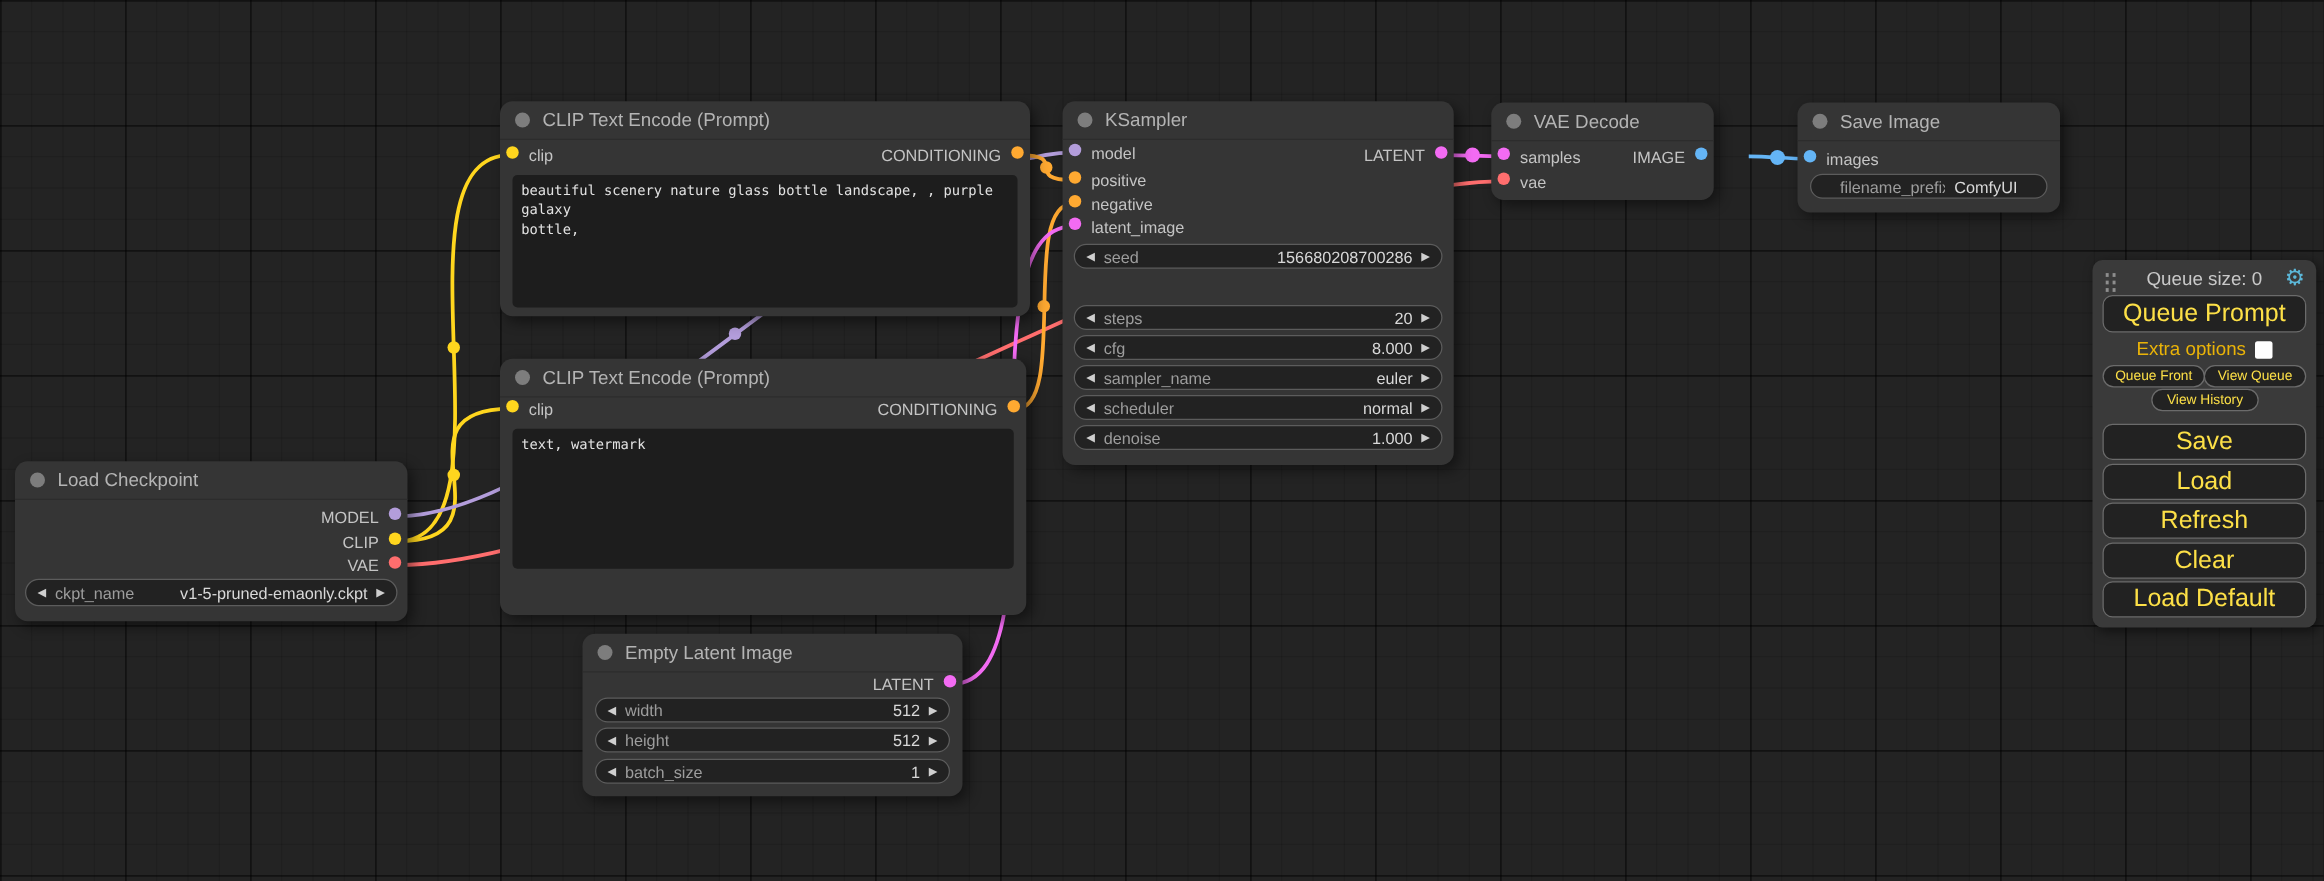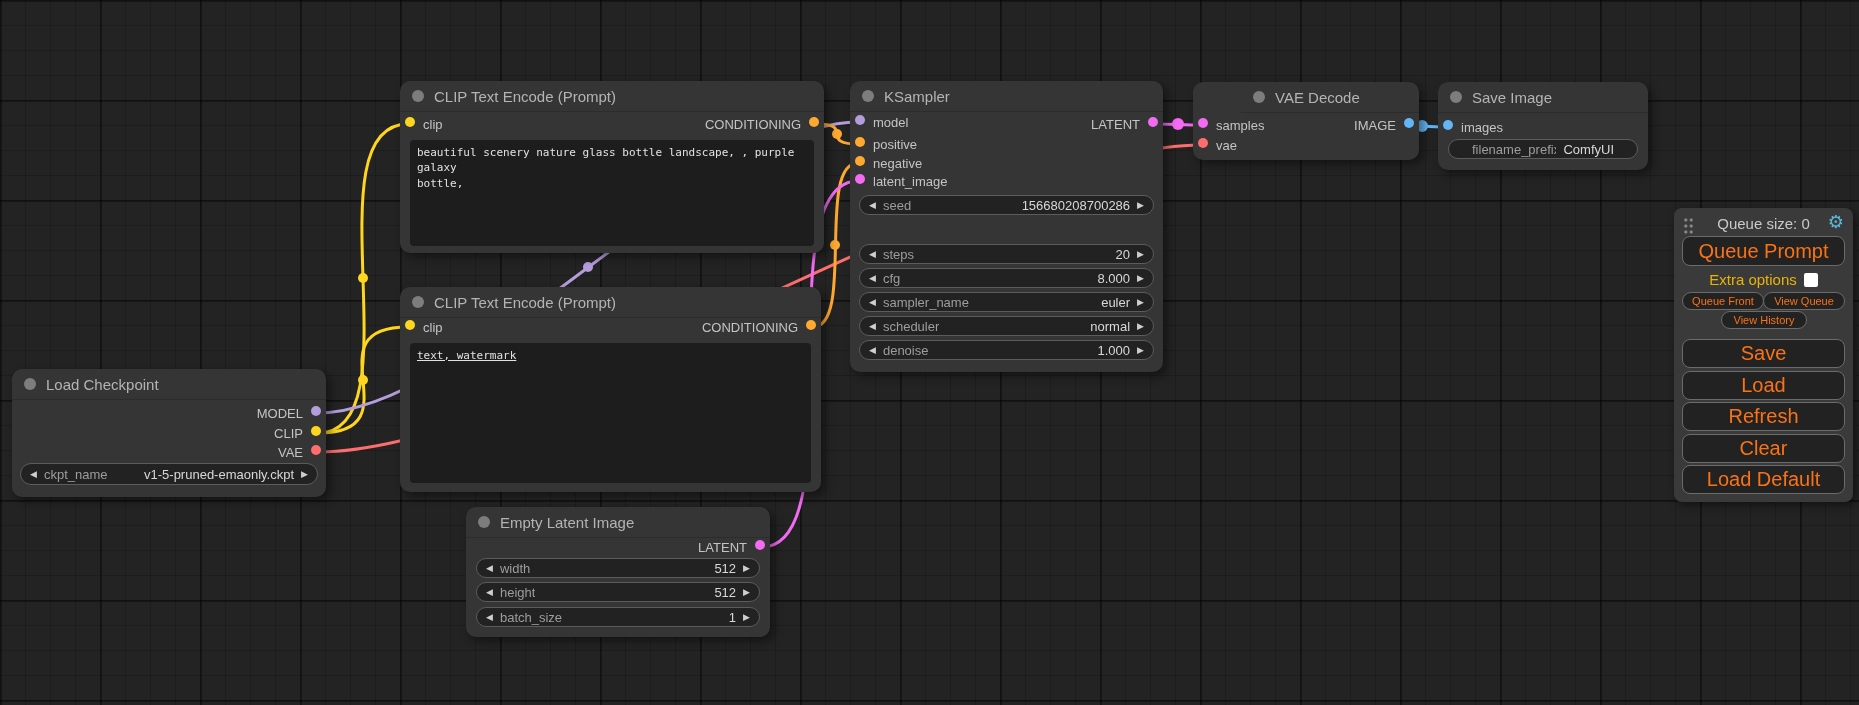--- a/index.html
+++ b/index.html
@@ -34,21 +34,21 @@
     font-family:"DejaVu Sans Mono",monospace;font-size:11px;line-height:1.4;
     padding:5px 7px;white-space:pre-wrap;box-sizing:border-box;}
   
   #queue-panel{position:absolute;left:1674px;top:208px;width:179px;height:294px;background:#3a3a3a;
     border-radius:8px;z-index:3;box-shadow:3px 3px 9px rgba(0,0,0,.5);}
   #queue-title{position:absolute;left:0;right:0;top:7px;text-align:center;color:#c9c9c9;font-size:15px;}
   #drag-handle{position:absolute;left:9px;top:9px;width:11px;height:17px;
     background-image:radial-gradient(#8d8d8d 1.4px, transparent 1.5px);background-size:5.5px 6px;}
   #gear{position:absolute;right:9px;top:3px;font-size:18px;cursor:pointer;}
   .qbtn{position:absolute;left:8px;right:8px;background:#222;border:1px solid #6b6b6b;border-radius:8px;
-    color:#f97316;display:flex;align-items:center;justify-content:center;font-size:20px;cursor:pointer;}
+    color:#fde047;display:flex;align-items:center;justify-content:center;font-size:20px;cursor:pointer;}
   .qbtn.small{font-size:11px;border-radius:9px;height:16px;}
   #extra-options-row{position:absolute;left:0;right:0;top:63px;display:flex;align-items:center;
     justify-content:center;gap:7px;color:#eab308;font-size:15px;}
   #extra-options-checkbox{width:14px;height:14px;background:#fff;border-radius:2px;cursor:pointer;}
 </style>
 </head>
 <body>
 
 <div id="canvas">
 
@@ -121,21 +121,21 @@
       <span>CLIP Text Encode (Prompt)</span>
     </div>
     <div class="port-row in" style="top:33px;">
       <span class="port-dot" style="background-color: rgb(255, 214, 30);"></span>
       <span>clip</span>
     </div>
     <div class="port-row out" style="top:33px;">
       <span>CONDITIONING</span>
       <span class="port-dot" style="background-color: rgb(255, 169, 49);"></span>
     </div>
-    <div class="prompt-box" style="left:10px;right:10px;top:56px;height:140px;text-decoration:underline;">text, watermark</div>
+    <div class="prompt-box" style="left:10px;right:10px;top:56px;height:112px;">text, watermark</div>
   </div>
 
   <div class="node" style="left:466px;top:507px;width:304px;height:130px;">
     <div class="node-title">
       <span class="collapse-dot"></span>
       <span>Empty Latent Image</span>
     </div>
     <div class="port-row out" style="top:33px;">
       <span>LATENT</span>
       <span class="port-dot" style="background-color: rgb(243, 107, 243);"></span>
@@ -216,21 +216,21 @@
       <span class="arrow">▶</span>
     </div>
     <div class="pill" style="left:9px;right:9px;top:259px;">
       <span class="arrow">◀</span>
       <span class="lbl">denoise</span>
       <span class="val">1.000</span>
       <span class="arrow">▶</span>
     </div>
   </div>
 
-  <div class="node" style="left:1193px;top:82px;width:178px;height:78px;padding-left:48px;">
+  <div class="node" style="left:1193px;top:82px;width:178px;height:78px;">
     <div class="node-title">
       <span class="collapse-dot"></span>
       <span>VAE Decode</span>
     </div>
     <div class="port-row in" style="top:36px;">
       <span class="port-dot" style="background-color: rgb(243, 107, 243);"></span>
       <span>samples</span>
     </div>
     <div class="port-row in" style="top:56px;">
       <span class="port-dot" style="background-color: rgb(255, 110, 110);"></span>

